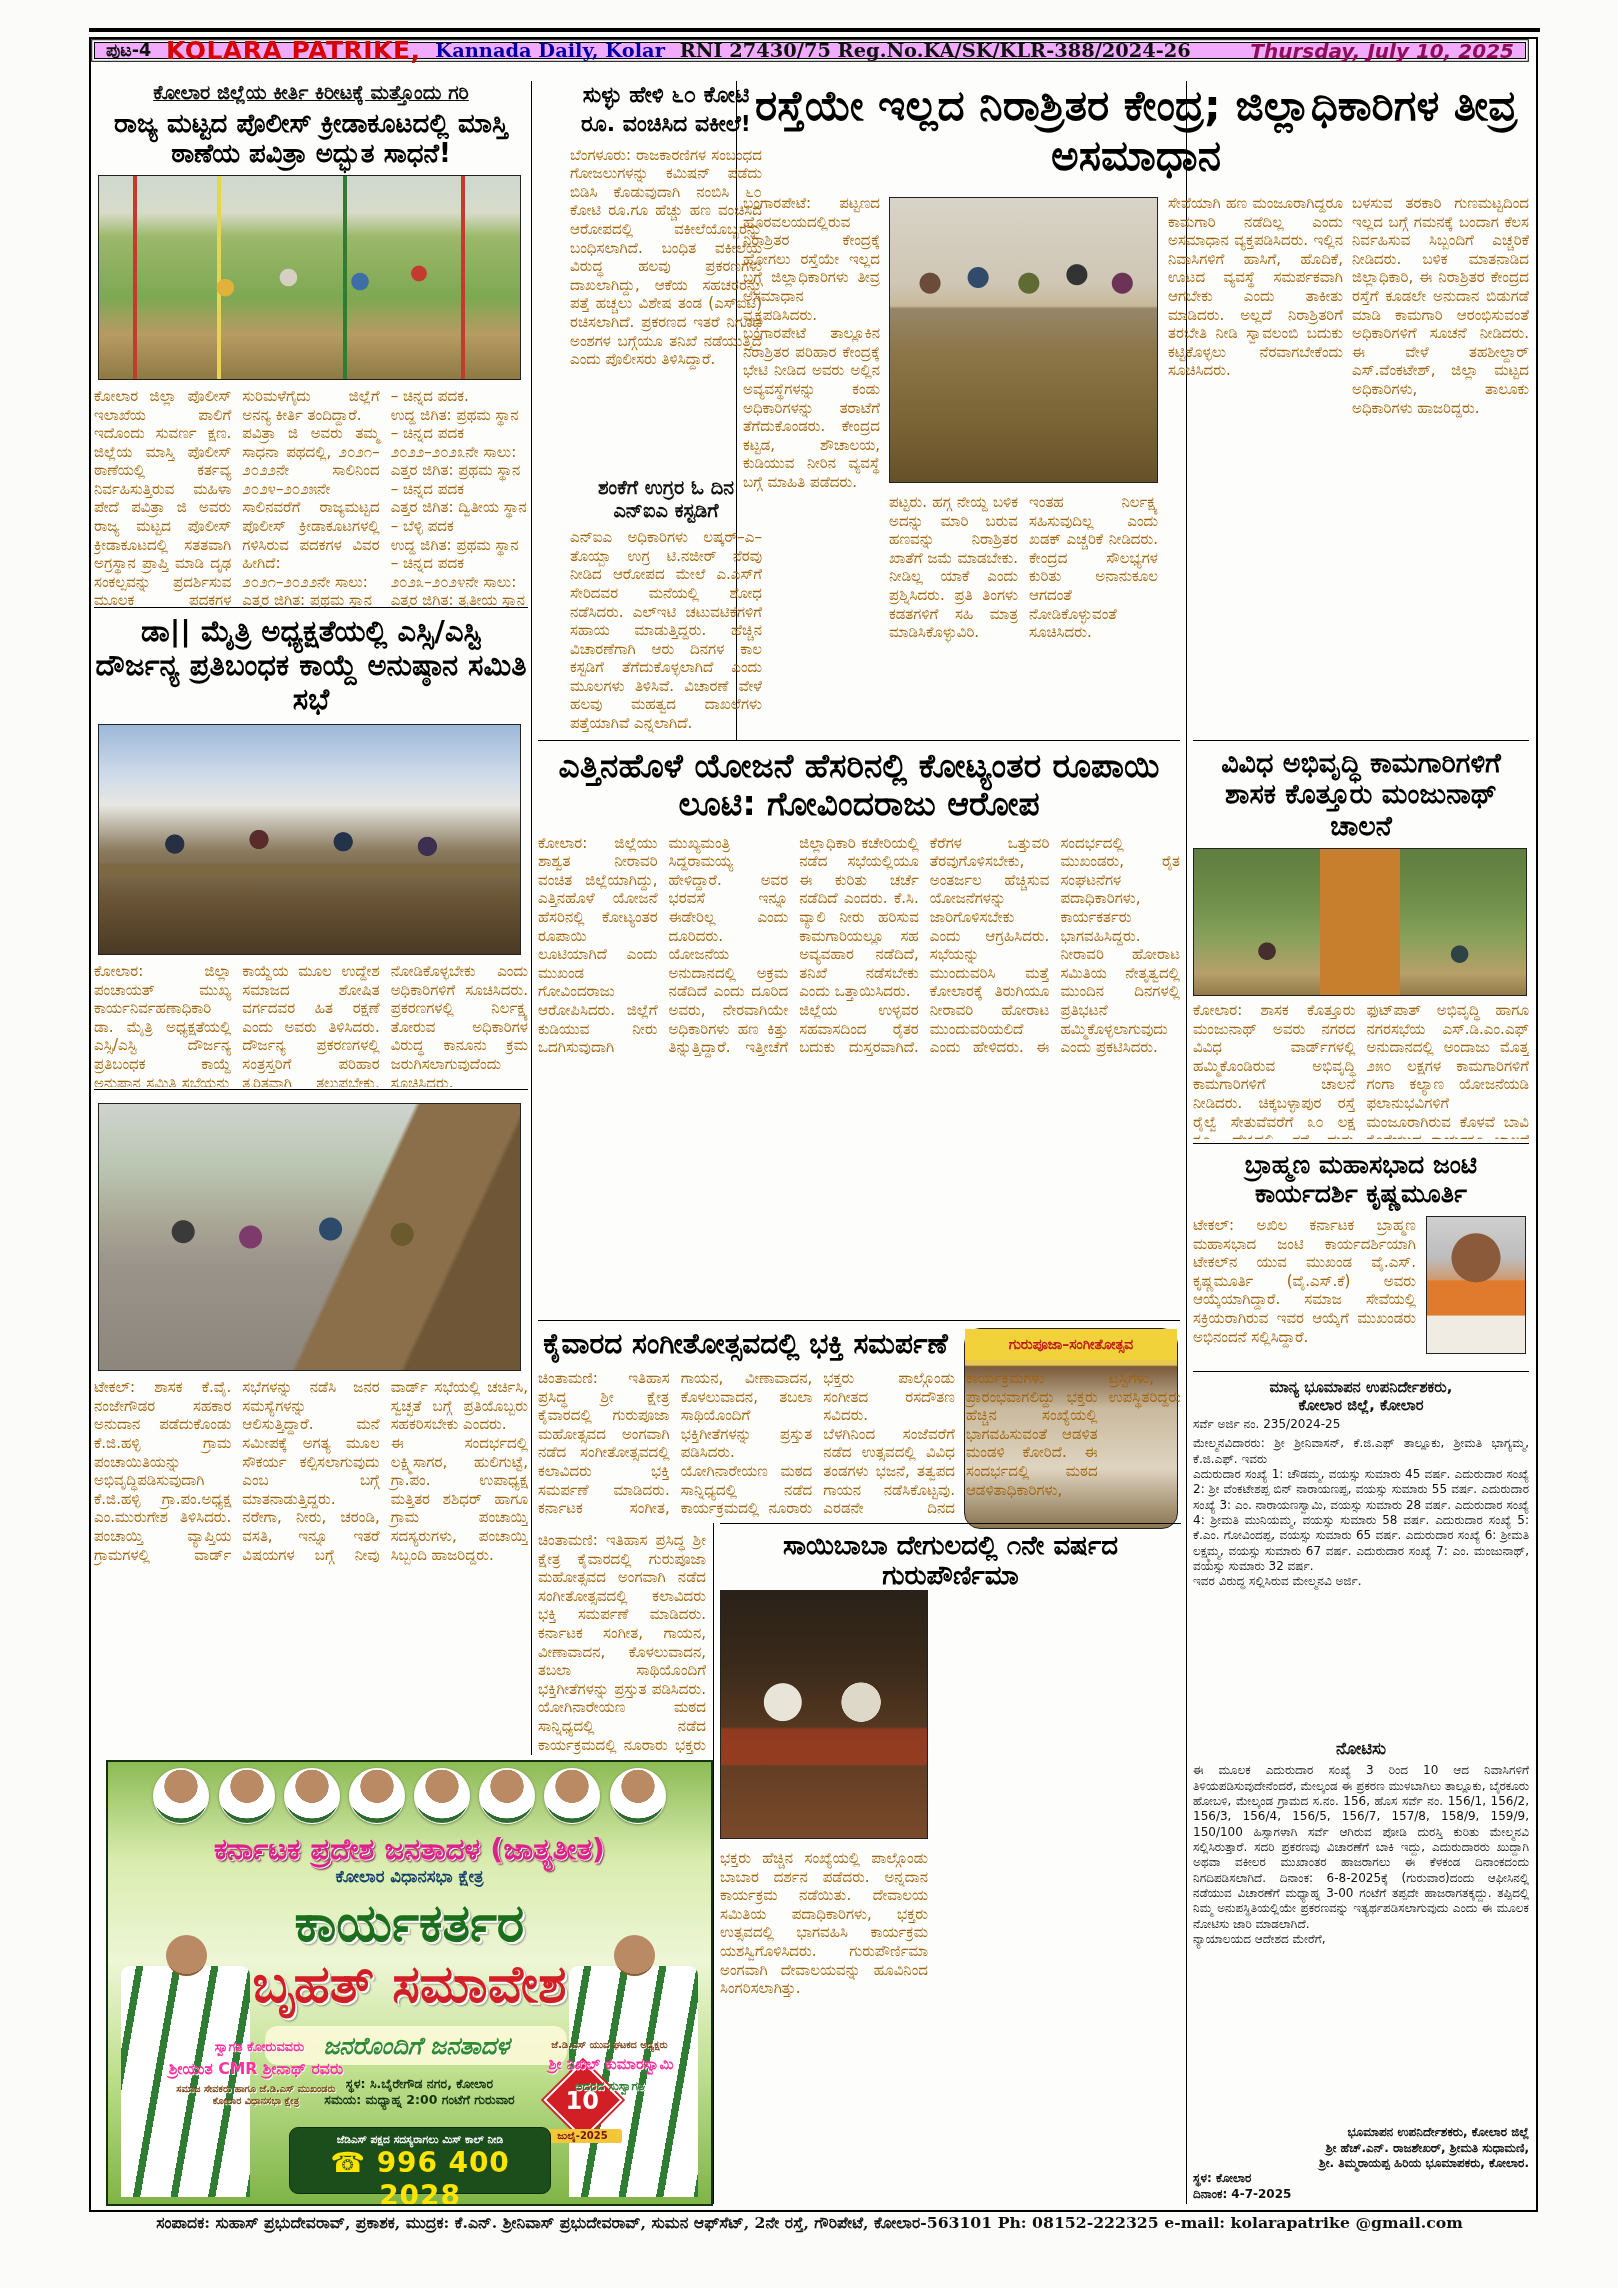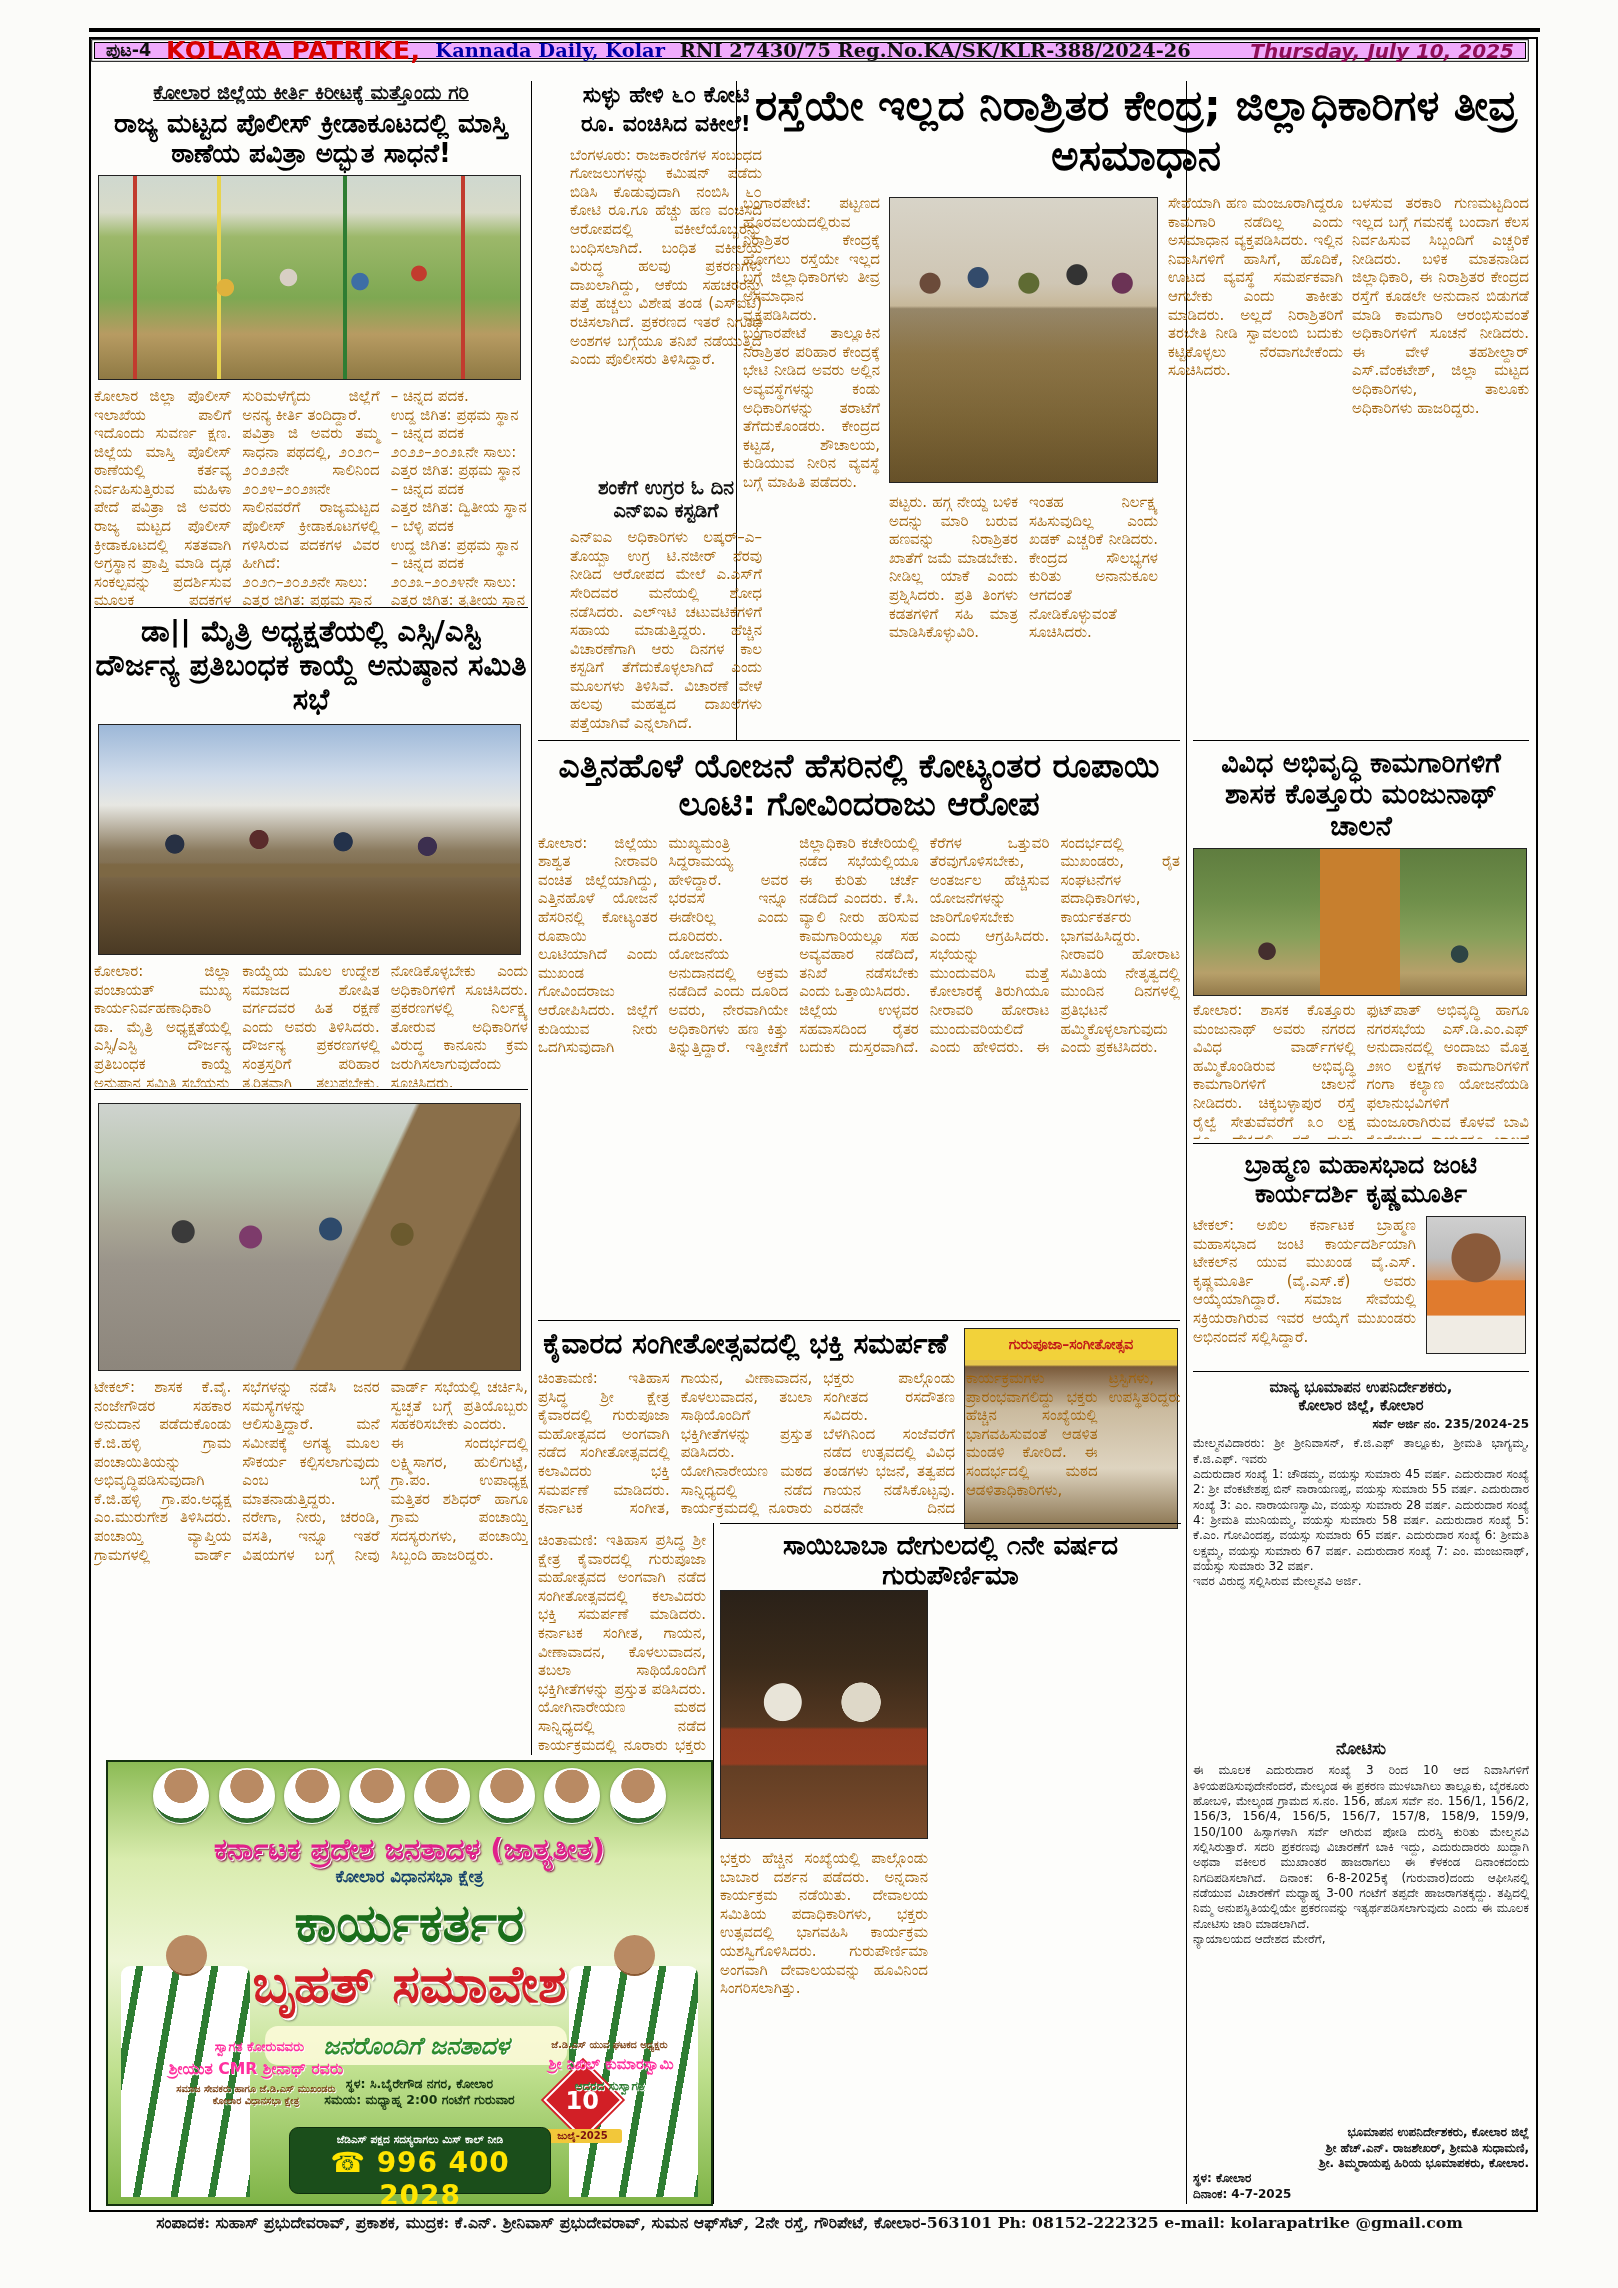--- a/index.html
+++ b/index.html
@@ -29,21 +29,21 @@
   .ph-sports:before{content:"";display:block;width:100%;height:100%;
     background:radial-gradient(circle 8.3px at 30% 55%,#e0b23c 0 8.3px,transparent 9.2px),radial-gradient(circle 8.3px at 45% 50%,#d8cfc4 0 8.3px,transparent 9.2px),radial-gradient(circle 8.3px at 62% 52%,#3d6ea5 0 8.3px,transparent 9.2px),radial-gradient(circle 7.4px at 76% 48%,#c23b2e 0 7.4px,transparent 8.3px),linear-gradient(90deg,transparent 0 8%,#c23b2e 8% 9%,transparent 9% 28%,#e8d44d 28% 29%,transparent 29% 58%,#2e7d32 58% 59%,transparent 59% 86%,#c23b2e 86% 87%,transparent 87%);}
   .ph-meeting{background:linear-gradient(180deg,#9db8d8 0%,#cfdbea 22%,#e7e7e2 35%,#8a7a5e 55%,#6b5536 75%,#4a3a24 100%);}
   .ph-meeting:before{content:"";display:block;width:100%;height:100%;background:radial-gradient(circle 9.2px at 18% 52%,#273043 0 9.2px,transparent 10px),radial-gradient(circle 9.2px at 38% 50%,#5a2b2b 0 9.2px,transparent 10px),radial-gradient(circle 9.2px at 58% 51%,#24324a 0 9.2px,transparent 10px),radial-gradient(circle 9.2px at 78% 53%,#3c2f4f 0 9.2px,transparent 10px),linear-gradient(180deg,transparent 60%,#7d6844 61% 66%,transparent 67%);}
   .ph-relief{background:linear-gradient(180deg,#d8d4c8 0%,#cfc6b4 30%,#b79b62 55%,#9a7f46 80%,#7d6434 100%);}
   .ph-relief:before{content:"";display:block;width:100%;height:100%;background:radial-gradient(circle 10px at 15% 30%,#6b4b3a 0 10px,transparent 11px),radial-gradient(circle 10px at 33% 28%,#334b6b 0 10px,transparent 11px),radial-gradient(circle 10px at 52% 30%,#5f6b33 0 10px,transparent 11px),radial-gradient(circle 10px at 70% 27%,#333 0 10px,transparent 11px),radial-gradient(circle 10px at 87% 30%,#6b3355 0 10px,transparent 11px),linear-gradient(180deg,transparent 38%,rgba(60,45,20,.35) 39% 100%);}
   .ph-village{background:linear-gradient(180deg,#cfd4cf 0%,#b9c4b0 25%,#a9a695 45%,#9a948a 60%,#8d867c 100%);}
   .ph-village:before{content:"";display:block;width:100%;height:100%;background:radial-gradient(circle 11px at 20% 48%,#3a3a3a 0 11px,transparent 12px),radial-gradient(circle 11px at 36% 50%,#7d3b6b 0 11px,transparent 12px),radial-gradient(circle 11px at 55% 47%,#2e4a6b 0 11px,transparent 12px),radial-gradient(circle 11px at 72% 49%,#6b5a2e 0 11px,transparent 12px),linear-gradient(115deg,transparent 58%,#8a6f4a 59% 78%,#6e5636 79% 100%);}
   .ph-works{background:linear-gradient(180deg,#5f7d3f 0%,#6f8f4a 35%,#87a05a 60%,#b7a06a 85%,#937a4a 100%);}
   .ph-works:before{content:"";display:block;width:100%;height:100%;background:linear-gradient(90deg,transparent 0 38%,#c77f2e 38% 62%,transparent 62%),radial-gradient(circle 8.3px at 22% 70%,#442e2e 0 8.3px,transparent 9.2px),radial-gradient(circle 8.3px at 80% 72%,#2e4444 0 8.3px,transparent 9.2px);}
-  .ph-stage{background:linear-gradient(180deg,#e8c84d 0%,#e8c84d 18%,#7a5a3a 19%,#caba9e 40%,#ded4c0 70%,#8a7450 100%);}
+  .ph-stage{background:linear-gradient(180deg,#e8c84d 0%,#e8c84d 18%,#7a5a3a 19%,#caba9e 40%,#ded4c0 70%,#8a7450 100%);border-radius:16px;}
   .ph-portrait{background:linear-gradient(180deg,#cfcfcf 0%,#bdbdbd 30%,#e07b2e 60%,#e8e4de 61%,#d8d4cc 100%);}
   .ph-portrait:before{content:"";display:block;width:100%;height:100%;background:radial-gradient(circle 24px at 50% 30%,#8a5a3a 0 24px,transparent 25px),linear-gradient(180deg,transparent 46%,#e07b2e 47% 72%,#f0ece4 73% 100%);}
   .ph-temple{background:linear-gradient(180deg,#2a2118 0%,#3a2a1a 30%,#5a3a22 60%,#7a4a2a 100%);}
   .ph-temple:before{content:"";display:block;width:100%;height:100%;background:radial-gradient(circle 18.5px at 30% 45%,#e8e4d8 0 18.5px,transparent 19.4px),radial-gradient(circle 18.5px at 68% 45%,#ded8c8 0 19.4px,transparent 20px),linear-gradient(180deg,transparent 55%,rgba(200,60,30,.5) 56% 70%,transparent 71%);}
   .banner{position:absolute;left:0;top:0;right:0;height:31px;background:#f2d23a;color:#c11818;font-weight:bold;text-align:center;font-size:14px;line-height:31px;white-space:nowrap;overflow:hidden;}
   
   .ad{position:absolute;left:106px;top:1760px;width:607px;height:446px;border:2.8px solid #14320f;background:linear-gradient(180deg,#8cbb55 0%,#d9ecae 22%,#eef6d6 45%,#bfe08e 70%,#7fb447 100%);overflow:hidden;box-sizing:border-box;}
   .ad-ports{position:absolute;left:7.4px;top:5.5px;right:7.4px;height:59px;display:flex;justify-content:center;gap:9.2px;}
   .ad-port{width:54px;height:54px;border-radius:50%;border:1.8px solid #fff;background:radial-gradient(circle at 50% 32%,#b98a63 0 36%,#ffffff 37% 70%,#2e6b2e 71%);box-shadow:0 0.9px 2.8px rgba(0,0,0,.4);}
   .ad-h1{position:absolute;left:0;top:70px;width:100%;text-align:center;font-weight:bold;font-size:29px;color:#e0218a;text-shadow:0.9px 0.9px 0 #fff,1.8px 1.8px 1.8px #7a103f;}
@@ -179,21 +179,21 @@
 
   <div class="art bt" style="left:720px;top:1523px;width:461px;height:683px;">
     <div class="hl" style="font-size:26px;">ಸಾಯಿಬಾಬಾ ದೇಗುಲದಲ್ಲಿ ೧ನೇ ವರ್ಷದ ಗುರುಪೌರ್ಣಿಮಾ</div>
     <div class="photo ph-temple" style="left:0;top:66px;width:208px;height:249px;"></div>
     <div class="body" style="position:absolute;left:0;top:325px;width:208px;height:351px;">ಭಕ್ತರು ಹೆಚ್ಚಿನ ಸಂಖ್ಯೆಯಲ್ಲಿ ಪಾಲ್ಗೊಂಡು ಬಾಬಾರ ದರ್ಶನ ಪಡೆದರು. ಅನ್ನದಾನ ಕಾರ್ಯಕ್ರಮ ನಡೆಯಿತು. ದೇವಾಲಯ ಸಮಿತಿಯ ಪದಾಧಿಕಾರಿಗಳು, ಭಕ್ತರು ಉತ್ಸವದಲ್ಲಿ ಭಾಗವಹಿಸಿ ಕಾರ್ಯಕ್ರಮ ಯಶಸ್ವಿಗೊಳಿಸಿದರು. ಗುರುಪೌರ್ಣಿಮಾ ಅಂಗವಾಗಿ ದೇವಾಲಯವನ್ನು ಹೂವಿನಿಂದ ಸಿಂಗರಿಸಲಾಗಿತ್ತು.</div>
   </div>
 
   <div class="art bt" style="left:1193px;top:1371px;width:336px;height:834px;">
     <div class="notice-head">ಮಾನ್ಯ ಭೂಮಾಪನ ಉಪನಿರ್ದೇಶಕರು,
 ಕೋಲಾರ ಜಿಲ್ಲೆ, ಕೋಲಾರ</div>
-    <div class="notice-body" style="text-align:right;font-weight:bold;margin:3.7px 0;">ಸರ್ವೆ ಅರ್ಜಿ ನಂ. 235/2024-25</div>
+    <div class="notice-body" style="font-weight:normal;margin:3.7px 0;">ಸರ್ವೆ ಅರ್ಜಿ ನಂ. 235/2024-25</div>
     <div class="notice-body" style="height:297px;overflow:hidden;">ಮೇಲ್ಮನವಿದಾರರು: ಶ್ರೀ ಶ್ರೀನಿವಾಸನ್, ಕೆ.ಜಿ.ಎಫ್ ತಾಲ್ಲೂಕು, ಶ್ರೀಮತಿ ಭಾಗ್ಯಮ್ಮ, ಕೆ.ಜಿ.ಎಫ್. ಇವರು
 ಎದುರುದಾರ ಸಂಖ್ಯೆ 1: ಚೌಡಮ್ಮ, ವಯಸ್ಸು ಸುಮಾರು 45 ವರ್ಷ. ಎದುರುದಾರ ಸಂಖ್ಯೆ 2: ಶ್ರೀ ವೆಂಕಟೇಶಪ್ಪ ಬಿನ್ ನಾರಾಯಣಪ್ಪ, ವಯಸ್ಸು ಸುಮಾರು 55 ವರ್ಷ. ಎದುರುದಾರ ಸಂಖ್ಯೆ 3: ಎಂ. ನಾರಾಯಣಸ್ವಾಮಿ, ವಯಸ್ಸು ಸುಮಾರು 28 ವರ್ಷ. ಎದುರುದಾರ ಸಂಖ್ಯೆ 4: ಶ್ರೀಮತಿ ಮುನಿಯಮ್ಮ, ವಯಸ್ಸು ಸುಮಾರು 58 ವರ್ಷ. ಎದುರುದಾರ ಸಂಖ್ಯೆ 5: ಕೆ.ಎಂ. ಗೋವಿಂದಪ್ಪ, ವಯಸ್ಸು ಸುಮಾರು 65 ವರ್ಷ. ಎದುರುದಾರ ಸಂಖ್ಯೆ 6: ಶ್ರೀಮತಿ ಲಕ್ಷ್ಮಮ್ಮ, ವಯಸ್ಸು ಸುಮಾರು 67 ವರ್ಷ. ಎದುರುದಾರ ಸಂಖ್ಯೆ 7: ಎಂ. ಮಂಜುನಾಥ್, ವಯಸ್ಸು ಸುಮಾರು 32 ವರ್ಷ.
 ಇವರ ವಿರುದ್ಧ ಸಲ್ಲಿಸಿರುವ ಮೇಲ್ಮನವಿ ಅರ್ಜಿ.</div>
     <div class="notice-head" style="font-size:16.6px;margin:5.5px 0;">ನೋಟಿಸು</div>
     <div class="notice-body" style="height:362px;overflow:hidden;">ಈ ಮೂಲಕ ಎದುರುದಾರ ಸಂಖ್ಯೆ 3 ರಿಂದ 10 ಆದ ನಿವಾಸಿಗಳಿಗೆ ತಿಳಿಯಪಡಿಸುವುದೇನೆಂದರೆ, ಮೇಲ್ಕಂಡ ಈ ಪ್ರಕರಣ ಮುಳಬಾಗಿಲು ತಾಲ್ಲೂಕು, ಬೈರಕೂರು ಹೋಬಳಿ, ಮೇಲ್ಕಂಡ ಗ್ರಾಮದ ಸ.ನಂ. 156, ಹೊಸ ಸರ್ವೆ ನಂ. 156/1, 156/2, 156/3, 156/4, 156/5, 156/7, 157/8, 158/9, 159/9, 150/100 ಹಿಸ್ಸಾಗಳಾಗಿ ಸರ್ವೆ ಆಗಿರುವ ಪೋಡಿ ದುರಸ್ತಿ ಕುರಿತು ಮೇಲ್ಮನವಿ ಸಲ್ಲಿಸಿರುತ್ತಾರೆ. ಸದರಿ ಪ್ರಕರಣವು ವಿಚಾರಣೆಗೆ ಬಾಕಿ ಇದ್ದು, ಎದುರುದಾರರು ಖುದ್ದಾಗಿ ಅಥವಾ ವಕೀಲರ ಮುಖಾಂತರ ಹಾಜರಾಗಲು ಈ ಕೆಳಕಂಡ ದಿನಾಂಕದಂದು ನಿಗದಿಪಡಿಸಲಾಗಿದೆ. ದಿನಾಂಕ: 6-8-2025ಕ್ಕೆ (ಗುರುವಾರ)ದಂದು ಆಫೀಸಿನಲ್ಲಿ ನಡೆಯುವ ವಿಚಾರಣೆಗೆ ಮಧ್ಯಾಹ್ನ 3-00 ಗಂಟೆಗೆ ತಪ್ಪದೇ ಹಾಜರಾಗತಕ್ಕದ್ದು. ತಪ್ಪಿದಲ್ಲಿ ನಿಮ್ಮ ಅನುಪಸ್ಥಿತಿಯಲ್ಲಿಯೇ ಪ್ರಕರಣವನ್ನು ಇತ್ಯರ್ಥಪಡಿಸಲಾಗುವುದು ಎಂದು ಈ ಮೂಲಕ ನೋಟಿಸು ಜಾರಿ ಮಾಡಲಾಗಿದೆ.
 ನ್ಯಾಯಾಲಯದ ಆದೇಶದ ಮೇರೆಗೆ,</div>
     <div class="notice-body" style="text-align:right;font-weight:bold;">ಭೂಮಾಪನ ಉಪನಿರ್ದೇಶಕರು, ಕೋಲಾರ ಜಿಲ್ಲೆ
 ಶ್ರೀ ಹೆಚ್.ಎನ್. ರಾಜಶೇಖರ್, ಶ್ರೀಮತಿ ಸುಧಾಮಣಿ,
 ಶ್ರೀ. ತಿಮ್ಮರಾಯಪ್ಪ ಹಿರಿಯ ಭೂಮಾಪಕರು, ಕೋಲಾರ.</div>
     <div class="notice-body" style="font-weight:bold;">ಸ್ಥಳ: ಕೋಲಾರ

